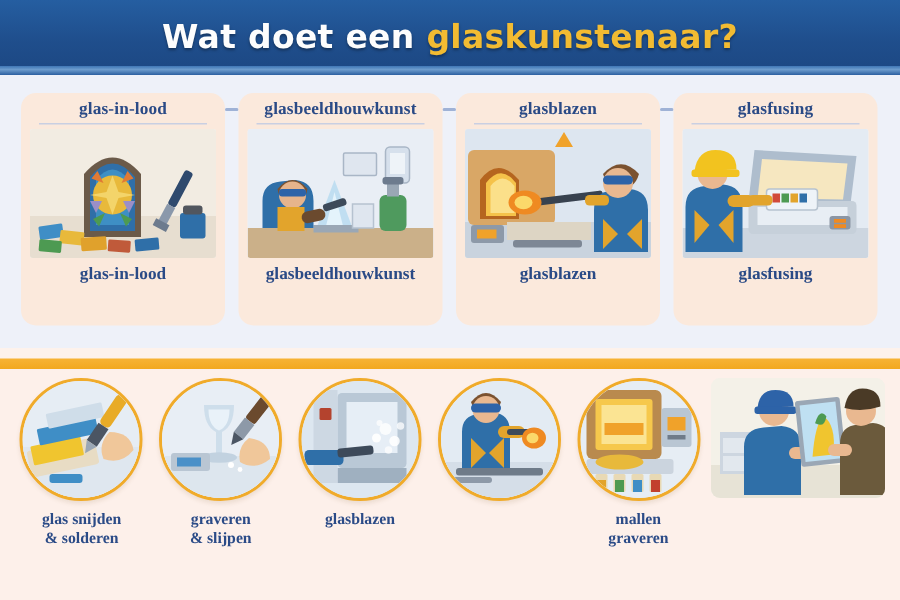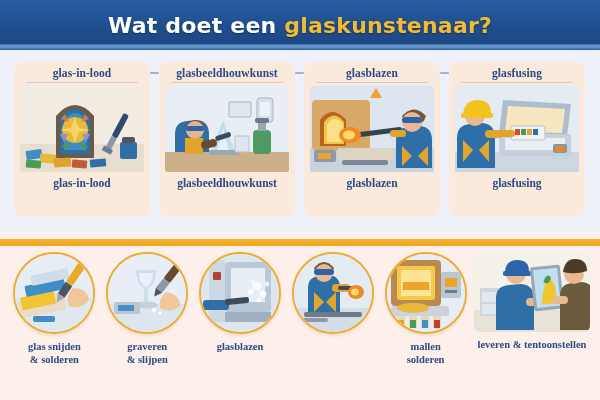--- a/index.html
+++ b/index.html
@@ -384,21 +384,21 @@
             <rect x="11" y="66" width="6" height="8" fill="#e2a42c"></rect>
             <rect x="22" y="62" width="8" height="12" rx="1" fill="#e8d9b4"></rect>
             <rect x="23" y="66" width="6" height="8" fill="#4d9a52"></rect>
             <rect x="34" y="62" width="8" height="12" rx="1" fill="#e8d9b4"></rect>
             <rect x="35" y="66" width="6" height="8" fill="#3f8ec6"></rect>
             <rect x="46" y="62" width="8" height="12" rx="1" fill="#e8d9b4"></rect>
             <rect x="47" y="66" width="6" height="8" fill="#c2402e"></rect>
           </svg>
         </div>
         <div class="step-label">mallen
-solderen</div>
+graveren</div>
       </div>
 
       <div class="step wide">
         <div class="circ">
           <svg width="116" height="80" viewBox="0 0 116 80">
             <rect width="116" height="80" fill="#f4f1e8"></rect>
             <rect x="0" y="58" width="116" height="22" fill="#e7e3d6"></rect>
             <rect x="6" y="36" width="30" height="28" fill="#cdd6e0"></rect>
             <rect x="8" y="40" width="26" height="10" fill="#e2e8ee"></rect>
             <rect x="8" y="52" width="26" height="10" fill="#e2e8ee"></rect>
@@ -412,19 +412,18 @@
               <rect x="61" y="17" width="24" height="38" fill="#bfe0f2"></rect>
               <path d="M66 52 q4-22 10-26 q8 6 4 26Z" fill="#f0c52f"></path>
               <path d="M70 30 q4-10 8-4 q-2 8 -8 4Z" fill="#4d9a52"></path>
             </g>
             <path d="M86 78 V44 q0-12 12-13 l10-1 q12 1 12 14 v34 Z" fill="#6b5a3c"></path>
             <circle cx="100" cy="22" r="10" fill="#e9b890"></circle>
             <path d="M89 20 q2-13 12-13 q12 0 12 12 q-12 4 -24 1Z" fill="#4a3a26"></path>
             <rect x="78" y="44" width="16" height="8" rx="4" fill="#e9b890"></rect>
           </svg>
         </div>
-        <div class="step-label">leveren &amp; tentoonstellen</div>
       </div>
 
     </div>
   </div>
 
 </div>
 
 </body></html>

